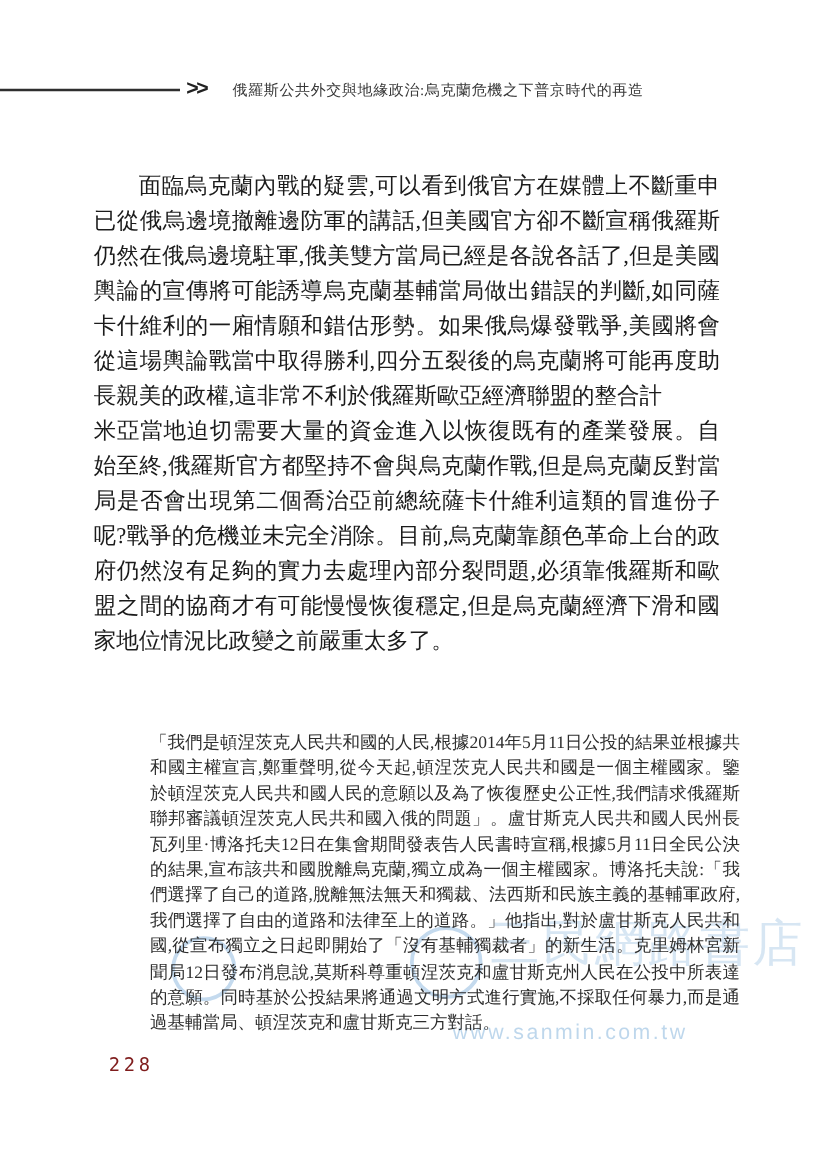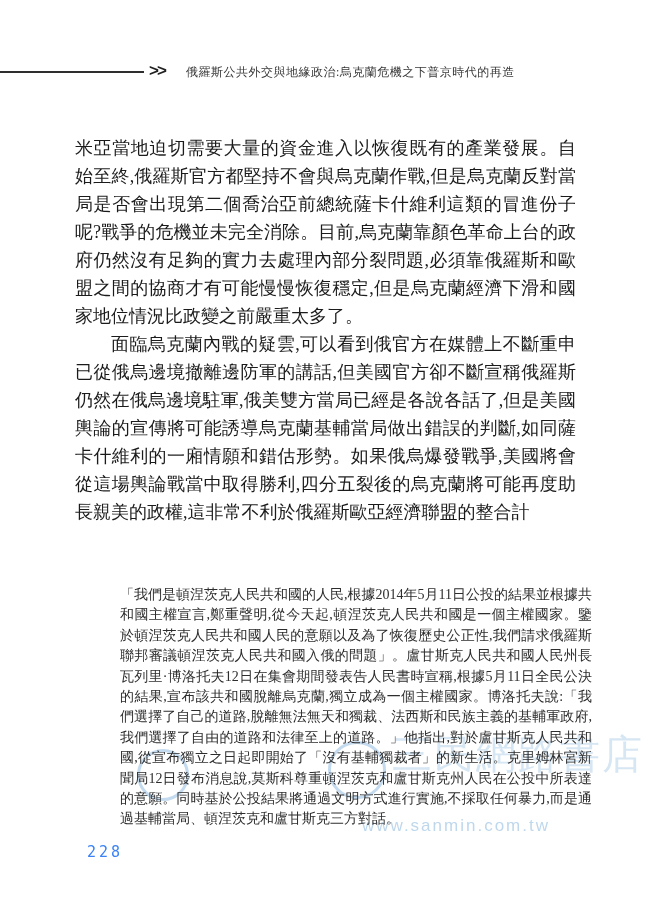--- a/index.html
+++ b/index.html
@@ -101,41 +101,41 @@
     white-space: nowrap;
   }
 
   
   .page-number {
     position: absolute;
     left: 87px; top: 843px;
     font-family: "DejaVu Sans Mono", monospace;
     font-size: 15px;
     letter-spacing: 3px;
-    color: #3b82f6;
+    color: #7f1d1d;
   }
 </style>
 </head>
 <body>
 
 <div class="page">
 
   <div class="watermark">
     <div class="wm-ring r1"></div>
     <div class="wm-ring r2"></div>
     <div class="wm-brand">三民網路書店</div>
     <div class="wm-url">www.sanmin.com.tw</div>
   </div>
 
   <div class="header-rule"></div>
   <span class="header-chevrons">&gt;&gt;</span>
   <span class="header-title">俄羅斯公共外交與地緣政治:烏克蘭危機之下普京時代的再造</span>
 
   <div class="body-text">
+    <p class="para indent">面臨烏克蘭內戰的疑雲,可以看到俄官方在媒體上不斷重申已從俄烏邊境撤離邊防軍的講話,但美國官方卻不斷宣稱俄羅斯仍然在俄烏邊境駐軍,俄美雙方當局已經是各說各話了,但是美國輿論的宣傳將可能誘導烏克蘭基輔當局做出錯誤的判斷,如同薩卡什維利的一廂情願和錯估形勢。如果俄烏爆發戰爭,美國將會從這場輿論戰當中取得勝利,四分五裂後的烏克蘭將可能再度助長親美的政權,這非常不利於俄羅斯歐亞經濟聯盟的整合計</p>
     <p class="para">米亞當地迫切需要大量的資金進入以恢復既有的產業發展。自始至終,俄羅斯官方都堅持不會與烏克蘭作戰,但是烏克蘭反對當局是否會出現第二個喬治亞前總統薩卡什維利這類的冒進份子呢?戰爭的危機並未完全消除。目前,烏克蘭靠顏色革命上台的政府仍然沒有足夠的實力去處理內部分裂問題,必須靠俄羅斯和歐盟之間的協商才有可能慢慢恢復穩定,但是烏克蘭經濟下滑和國家地位情況比政變之前嚴重太多了。</p>
-    <p class="para indent">面臨烏克蘭內戰的疑雲,可以看到俄官方在媒體上不斷重申已從俄烏邊境撤離邊防軍的講話,但美國官方卻不斷宣稱俄羅斯仍然在俄烏邊境駐軍,俄美雙方當局已經是各說各話了,但是美國輿論的宣傳將可能誘導烏克蘭基輔當局做出錯誤的判斷,如同薩卡什維利的一廂情願和錯估形勢。如果俄烏爆發戰爭,美國將會從這場輿論戰當中取得勝利,四分五裂後的烏克蘭將可能再度助長親美的政權,這非常不利於俄羅斯歐亞經濟聯盟的整合計</p>
   </div>
 
   <blockquote class="quote">「我們是頓涅茨克人民共和國的人民,根據2014年5月11日公投的結果並根據共和國主權宣言,鄭重聲明,從今天起,頓涅茨克人民共和國是一個主權國家。鑒於頓涅茨克人民共和國人民的意願以及為了恢復歷史公正性,我們請求俄羅斯聯邦審議頓涅茨克人民共和國入俄的問題」。盧甘斯克人民共和國人民州長瓦列里·博洛托夫12日在集會期間發表告人民書時宣稱,根據5月11日全民公決的結果,宣布該共和國脫離烏克蘭,獨立成為一個主權國家。博洛托夫說:「我們選擇了自己的道路,脫離無法無天和獨裁、法西斯和民族主義的基輔軍政府,我們選擇了自由的道路和法律至上的道路。」他指出,對於盧甘斯克人民共和國,從宣布獨立之日起即開始了「沒有基輔獨裁者」的新生活。克里姆林宮新聞局12日發布消息說,莫斯科尊重頓涅茨克和盧甘斯克州人民在公投中所表達的意願。同時基於公投結果將通過文明方式進行實施,不採取任何暴力,而是通過基輔當局、頓涅茨克和盧甘斯克三方對話。</blockquote>
 
   <div class="page-number">228</div>
 
 </div>
 
 </body></html>

